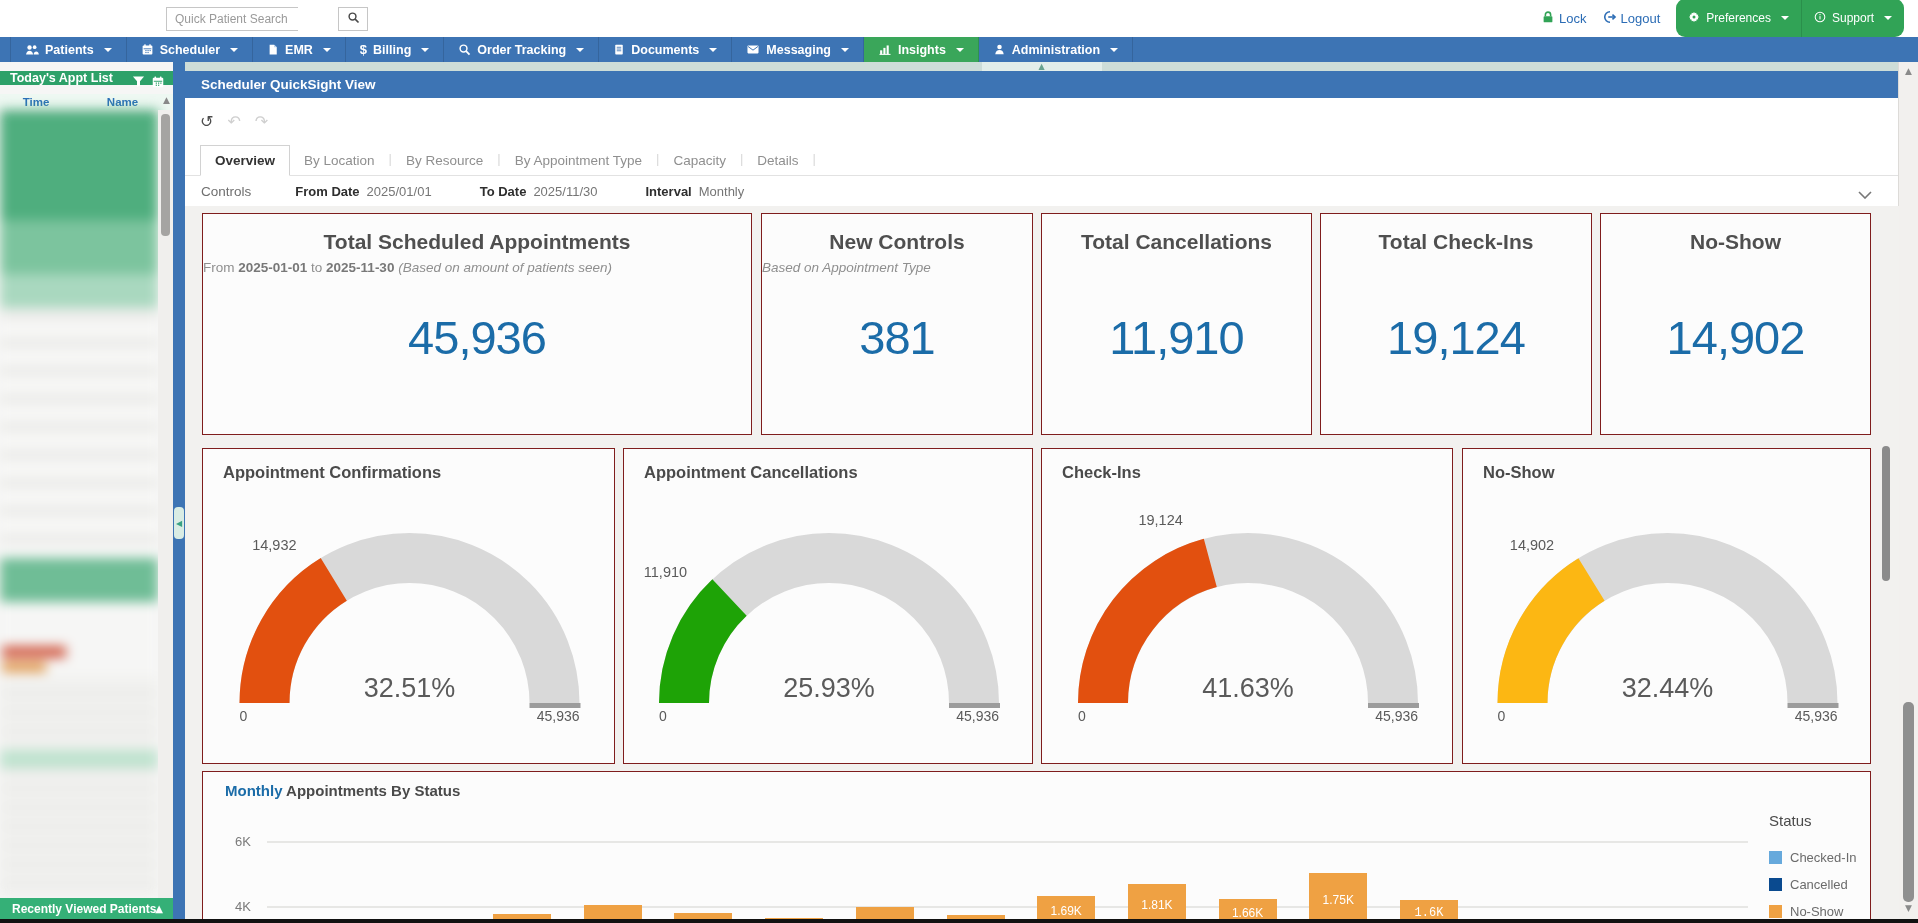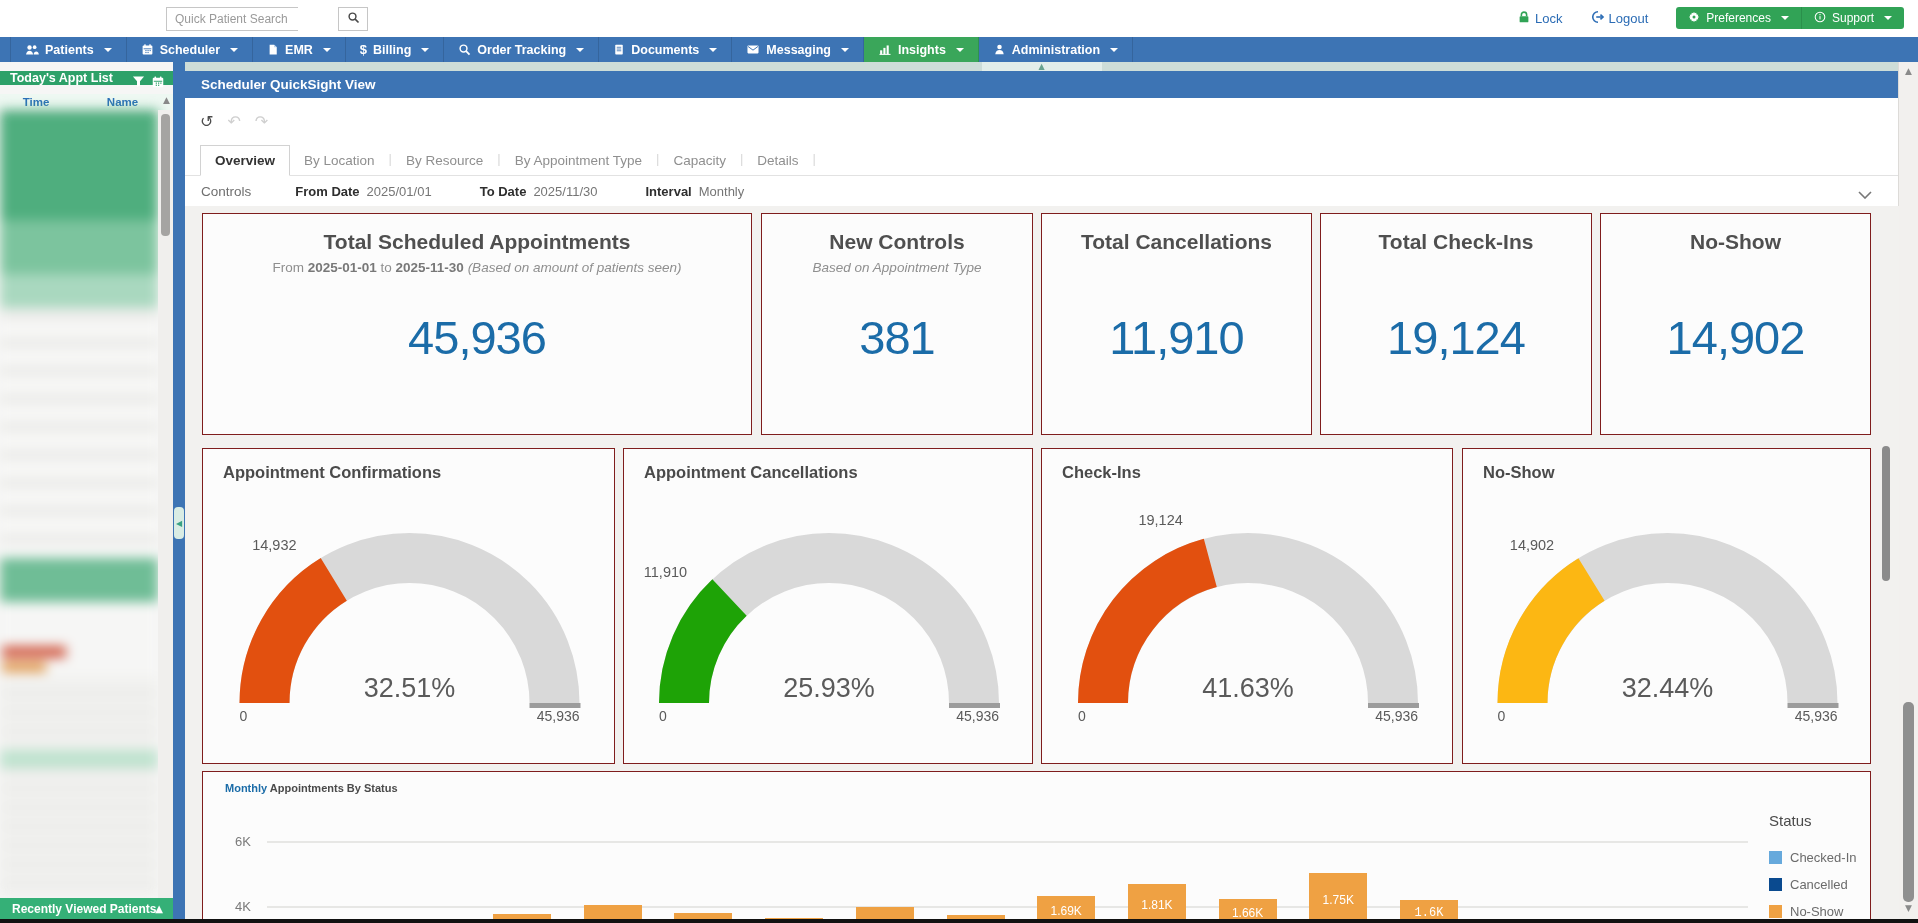--- a/index.html
+++ b/index.html
@@ -6,23 +6,23 @@
   body{width:1918px;height:923px;position:relative;overflow:hidden;background:#fff;
        font-family:"Liberation Sans",sans-serif;-webkit-font-smoothing:antialiased;}
   
   #topbar{position:absolute;left:0;top:0;width:1918px;height:37px;background:#fff;}
   #search-wrap{position:absolute;left:166px;top:7px;height:24px;display:flex;gap:40px;}
   #search-input{width:132px;height:24px;box-sizing:border-box;border:1px solid #c6c6c6;border-right:none;
        padding:0 8px;font-size:12px;color:#444;outline:none;font-family:inherit;}
   #search-input::placeholder{color:#9a9a9a;}
   #search-btn{width:30px;height:24px;box-sizing:border-box;border:1px solid #c6c6c6;background:#fff;
        display:flex;align-items:center;justify-content:center;cursor:pointer;}
-  #top-right{position:absolute;right:14px;top:5px;height:26px;display:flex;align-items:center;gap:28px;}
+  #top-right{position:absolute;right:14px;top:5px;height:26px;display:flex;align-items:center;gap:16px;}
   .toplink{display:flex;align-items:center;gap:4px;color:#2b6cb5;font-size:13px;cursor:pointer;text-decoration:none;}
-  .gbtn-group{display:flex;height:22px;border-radius:3px;overflow:hidden;}
+  .gbtn-group{display:flex;height:38px;border-radius:9px;overflow:hidden;}
   .gbtn{display:flex;align-items:center;gap:6px;background:#31a356;color:#fff;font-size:12px;
         padding:0 12px;cursor:pointer;}
   .gbtn+.gbtn{border-left:1px solid #2a8f4b;}
   .caret{display:inline-block;width:0;height:0;border-left:4px solid transparent;border-right:4px solid transparent;
          border-top:4px solid #fff;margin-left:4px;}
   
   #navbar{position:absolute;left:0;top:37px;width:1918px;height:25px;background:#3d74b4;}
   #nav-items{display:flex;height:100%;padding-left:10px;}
   .nav-item{display:flex;align-items:center;gap:6px;color:#fff;font-size:12.5px;font-weight:bold;
        padding:0 14px;border-right:1px solid #35659d;cursor:pointer;white-space:nowrap;}
@@ -80,26 +80,26 @@
   .tab-sep{color:#d8d8d8;align-self:center;font-size:13px;padding-bottom:2px;}
   #controls-row{position:absolute;left:0;top:78px;width:100%;height:30px;display:flex;align-items:center;padding-left:16px;box-sizing:border-box;}
   #controls-label{font-size:13.5px;color:#6f6f6f;margin-right:44px;}
   .ctl-field{display:flex;gap:7px;margin-right:48px;font-size:13px;cursor:pointer;}
   .ctl-field b{color:#2e2e2e;}
   .ctl-field span{color:#757575;}
   #controls-chevron{position:absolute;right:26px;top:9px;cursor:pointer;}
   #dashboard{position:absolute;left:0;top:108px;width:1714px;height:717px;background:#f2f1ef;overflow:hidden;}
   .card{position:absolute;background:#fcfcfc;border:1px solid #7f1d1d;box-sizing:border-box;}
   .kpi-title{margin-top:16px;text-align:center;font-size:21px;font-weight:bold;color:#4f4f4f;}
-  .kpi-sub{margin-top:6px;text-align:center;font-size:13.5px;color:#8f8f8f;}
+  .kpi-sub{margin-top:6px;text-align:left;font-size:13.5px;color:#8f8f8f;}
   .kpi-sub .b{font-weight:bold;color:#787878;}
   .kpi-sub .i{font-style:italic;}
   .kpi-value{position:absolute;left:0;top:96px;width:100%;text-align:center;font-size:47px;color:#1b6ca8;letter-spacing:-1px;}
   .gauge-title{position:absolute;left:20px;top:14px;font-size:16.5px;font-weight:bold;color:#4a4a4a;}
-  .chart-title{position:absolute;left:22px;top:10px;font-size:11px;font-weight:bold;}
+  .chart-title{position:absolute;left:22px;top:10px;font-size:15px;font-weight:bold;}
   .chart-title .accent{color:#1b6ca8;}
   .chart-title .rest{color:#4a4a4a;}
   .ytick{position:absolute;left:8px;width:40px;text-align:right;font-size:13px;color:#7a7a7a;height:18px;line-height:18px;}
   .gridline{position:absolute;left:64px;width:1481px;height:2px;background:#e7e7e5;}
   .bar{position:absolute;width:58px;cursor:pointer;}
   .bar-label{position:absolute;width:58px;text-align:center;font-size:12px;color:#fff;}
   .legend{position:absolute;left:1566px;top:0;width:110px;}
   .legend-title{position:absolute;left:0;top:40px;font-size:15px;color:#4a4a4a;}
   .legend-item{position:absolute;left:0;display:flex;align-items:center;gap:8px;font-size:13px;color:#6b6b6b;cursor:pointer;}
   .legend-swatch{width:13px;height:13px;}

